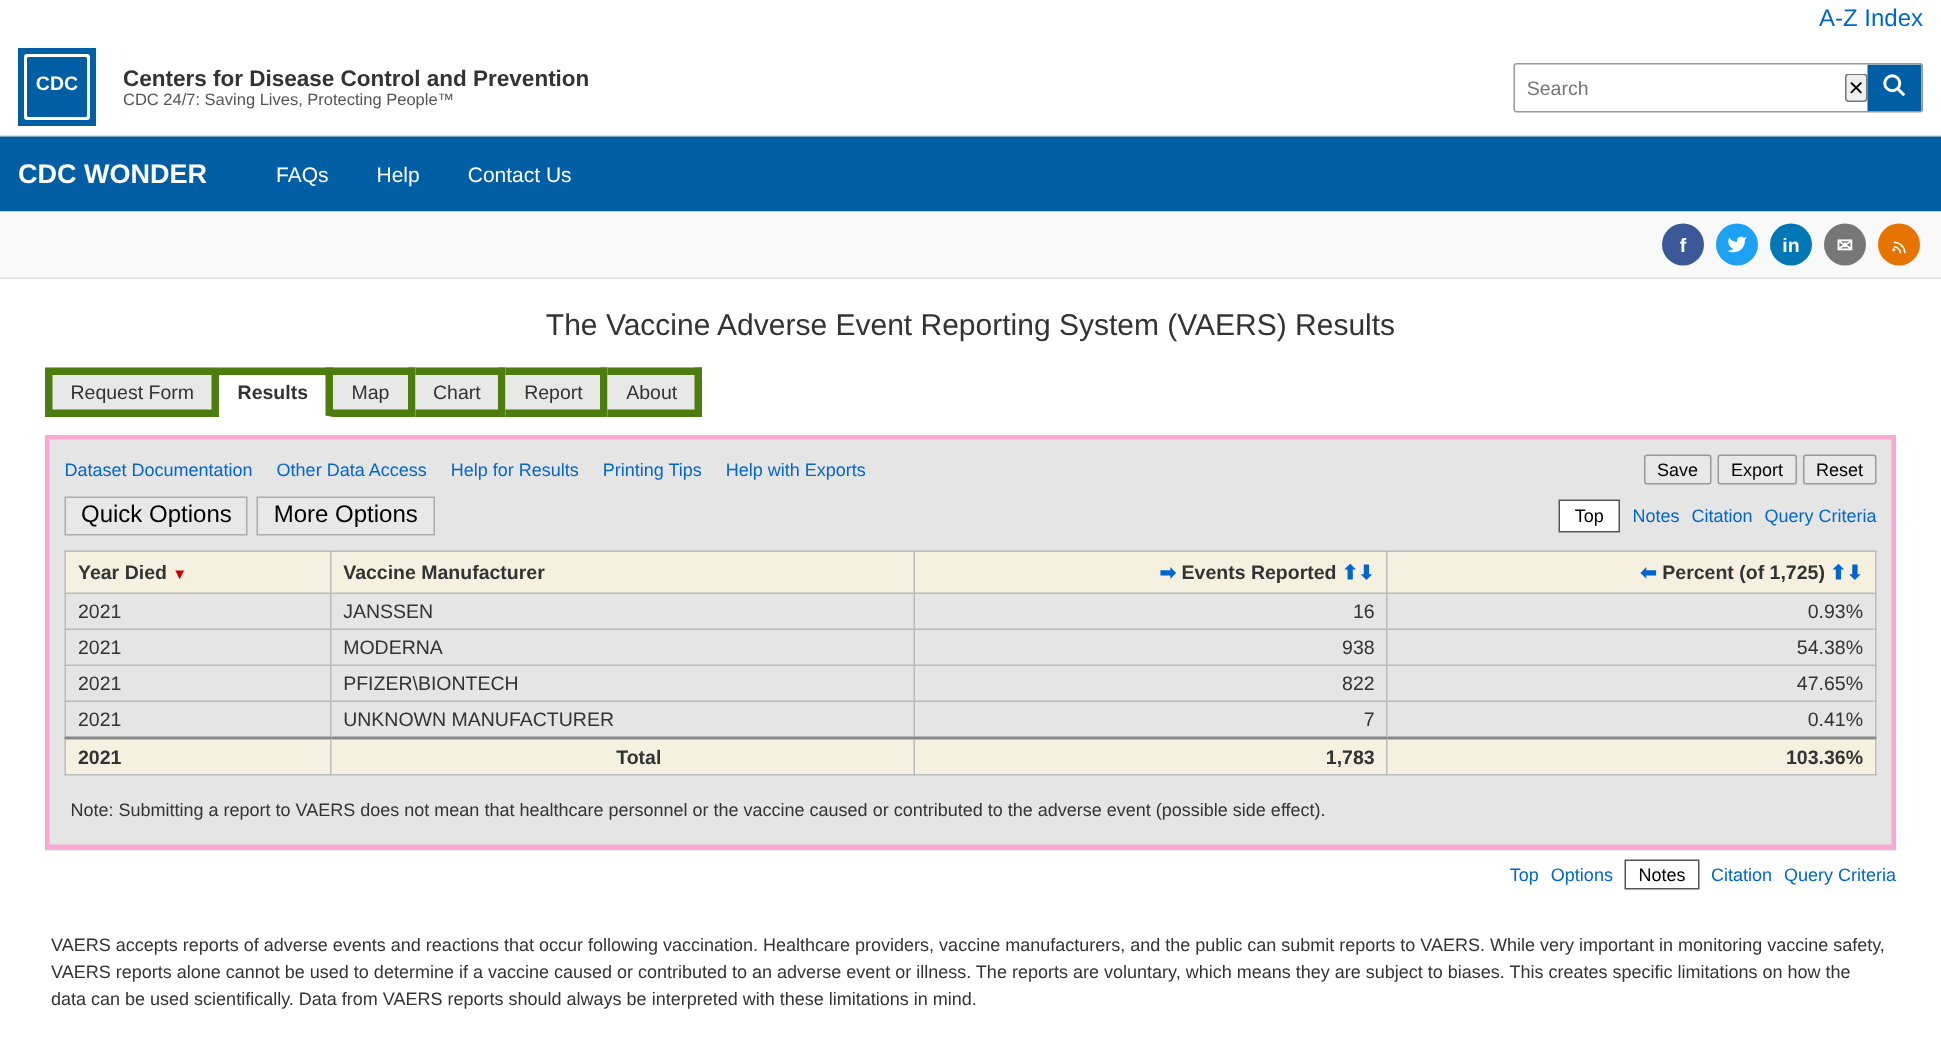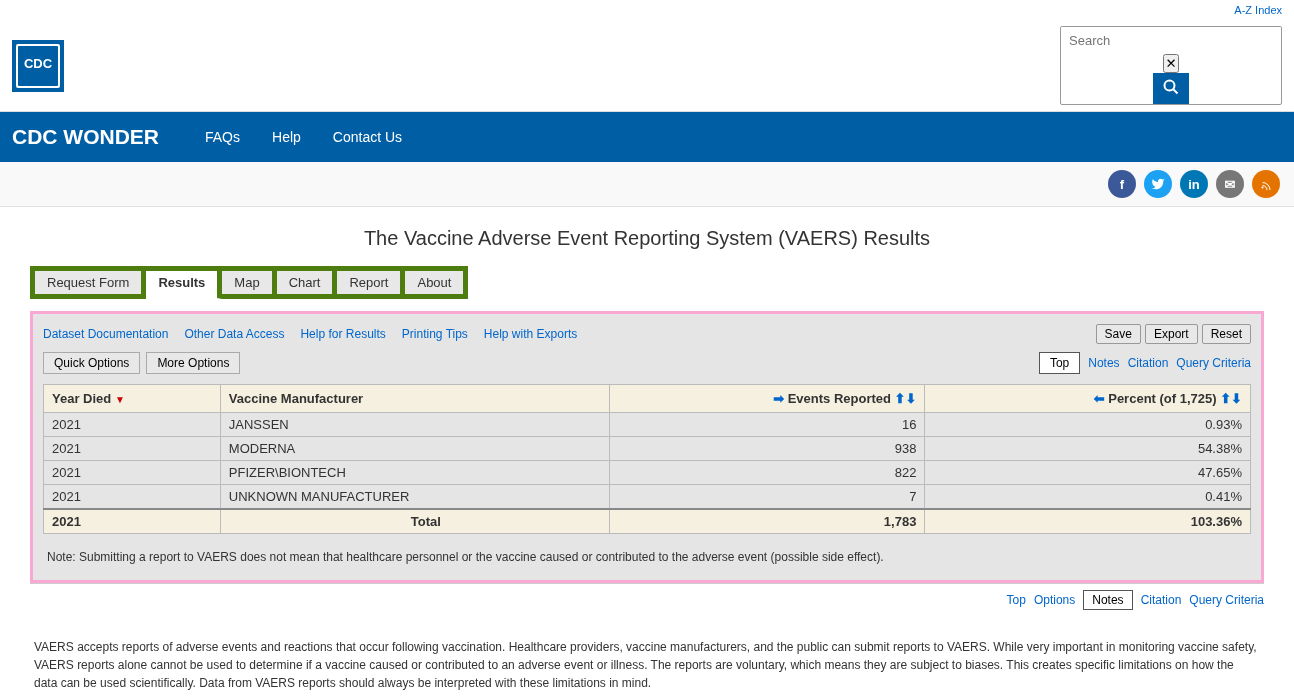--- a/index.html
+++ b/index.html
@@ -1,34 +1,34 @@
 <!DOCTYPE html>
 <html><head>
   <meta charset="utf-8">
   <style>
     * { box-sizing: border-box; margin: 0; padding: 0; }
     body { font-family: Arial, sans-serif; font-size: 13px; background: #fff; color: #333; }
 
     
     #top-bar { display: flex; justify-content: flex-end; padding: 4px 12px; background: #fff; }
-    #top-bar a { color: #0066cc; text-decoration: none; font-size: 11px; }
+    #top-bar a { color: #0066cc; text-decoration: none; font-size: 16px; }
 
     #header { display: flex; align-items: center; justify-content: space-between; padding: 6px 12px; background: #fff; border-bottom: 1px solid #ddd; }
     #logo-area { display: flex; align-items: center; gap: 18px; }
     #cdc-logo { width: 52px; height: 52px; background: #005ea5; display: flex; align-items: center; justify-content: center; color: #fff; font-weight: bold; font-size: 18px; position: relative; }
     #org-text h1 { font-size: 15px; font-weight: bold; color: #333; }
     #org-text p { font-size: 11px; color: #555; }
 
-    #search-bar { display: flex; align-items: center; border: 1px solid #999; border-radius: 2px; overflow: hidden; flex-direction: column; }
+    #search-bar { display: flex; align-items: center; border: 1px solid #999; border-radius: 2px; overflow: hidden; }
     #search-bar input { border: none; outline: none; padding: 6px 8px; width: 220px; font-size: 13px; }
     #search-btn { background: #005ea5; border: none; cursor: pointer; padding: 6px 10px; color: #fff; font-size: 14px; }
 
     
     #nav-bar { background: #005ea5; display: flex; align-items: center; padding: 0 12px; height: 50px; }
-    #nav-bar .brand { color: #fff; font-size: 21px; font-weight: bold; margin-right: 30px; }
+    #nav-bar .brand { color: #fff; font-size: 18px; font-weight: bold; margin-right: 30px; }
     #nav-bar nav { display: flex; gap: 0; }
     #nav-bar nav a { color: #fff; text-decoration: none; padding: 14px 16px; font-size: 14px; display: block; }
 
     
     #social-bar { display: flex; justify-content: flex-end; padding: 8px 14px; gap: 8px; background: #f9f9f9; border-bottom: 1px solid #e0e0e0; }
     .social-icon { width: 28px; height: 28px; border-radius: 50%; display: flex; align-items: center; justify-content: center; color: #fff; font-size: 13px; font-weight: bold; cursor: pointer; }
     .social-fb { background: #3b5998; }
     .social-tw { background: #1da1f2; }
     .social-li { background: #0077b5; }
     .social-em { background: #777; }
@@ -51,21 +51,21 @@
     .links-row { display: flex; gap: 16px; align-items: center; flex-wrap: wrap; margin-bottom: 8px; }
     .links-row a { color: #0066cc; text-decoration: none; font-size: 12px; }
     .links-right { margin-left: auto; display: flex; gap: 4px; }
     .btn-small { border: 1px solid #999; background: #e8e8e8; padding: 2px 8px; font-size: 12px; cursor: pointer; border-radius: 2px; }
 
     
     .options-row { display: flex; align-items: center; margin-bottom: 10px; }
     .options-right { margin-left: auto; display: flex; gap: 8px; align-items: center; }
     .options-right a { color: #0066cc; text-decoration: none; font-size: 12px; }
     .active-btn { border: 1px solid #555; background: #fff; padding: 3px 10px; font-size: 12px; cursor: pointer; }
-    .inactive-btn { border: 1px solid #aaa; background: #e8e8e8; padding: 3px 10px; font-size: 12px; cursor: pointer; }
+    .inactive-btn { border: 1px solid #aaa; background: #e8e8e8; padding: 3px 10px; font-size: 16px; cursor: pointer; }
 
     
     #data-table { width: 100%; border-collapse: collapse; font-size: 13px; margin-bottom: 10px; }
     #data-table th { background: #f5f0e0; border: 1px solid #bbb; padding: 6px 8px; text-align: left; font-weight: bold; white-space: nowrap; }
     #data-table th.right { text-align: right; }
     #data-table td { border: 1px solid #bbb; padding: 4px 8px; }
     #data-table td.right { text-align: right; padding-left: 30px; }
     #data-table tr.total-row { background: #f5f0e0; font-weight: bold; }
     #data-table tr.total-row td { border-top: 2px solid #888; }
 
@@ -95,20 +95,24 @@
 
 <div id="header">
   <div id="logo-area">
     <div id="cdc-logo">
       <svg width="52" height="52" viewBox="0 0 52 52">
         <rect width="52" height="52" fill="#005ea5"></rect>
         <rect x="4" y="4" width="44" height="44" fill="#fff" rx="2"></rect>
         <rect x="6" y="6" width="40" height="40" fill="#005ea5" rx="1"></rect>
         <text x="26" y="28" text-anchor="middle" fill="#fff" font-size="13" font-weight="bold" font-family="Arial">CDC</text>
       </svg>
+    </div>
+    <div id="org-text">
+      <h1>Centers for Disease Control and Prevention</h1>
+      <p>CDC 24/7: Saving Lives, Protecting People™</p>
     </div>
   </div>
   <div id="search-bar">
     <input type="text" placeholder="Search" style="">
     <button class="search-clear">✕</button>
     <button class="search-btn" id="search-btn">
       <svg width="16" height="16" viewBox="0 0 16 16" fill="white">
           <circle cx="6.5" cy="6.5" r="5" stroke="white" stroke-width="2" fill="none"></circle>
           <line x1="10.5" y1="10.5" x2="14.5" y2="14.5" stroke="white" stroke-width="2"></line>
         </svg>

